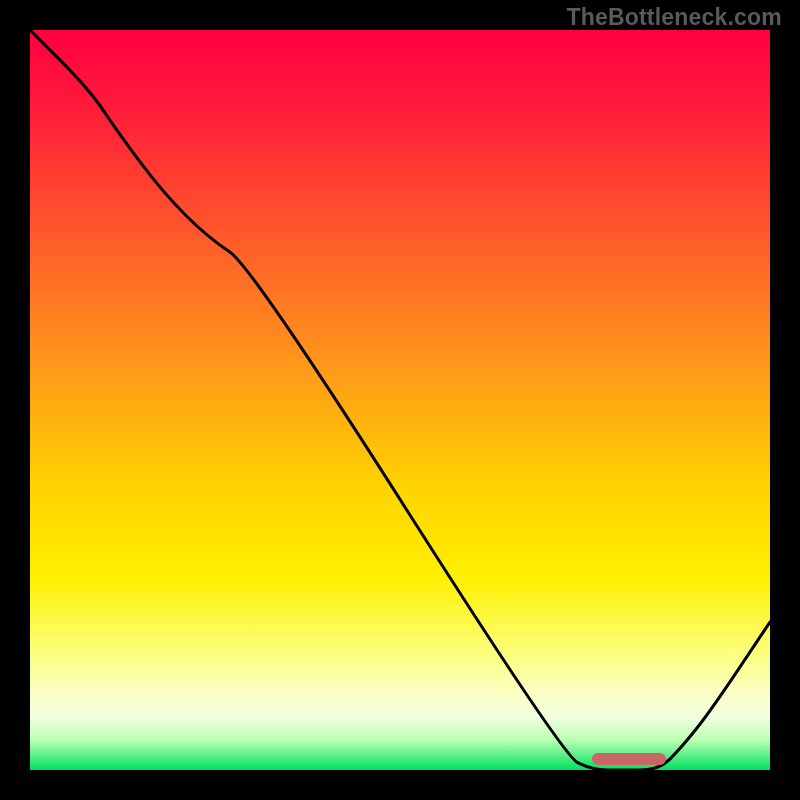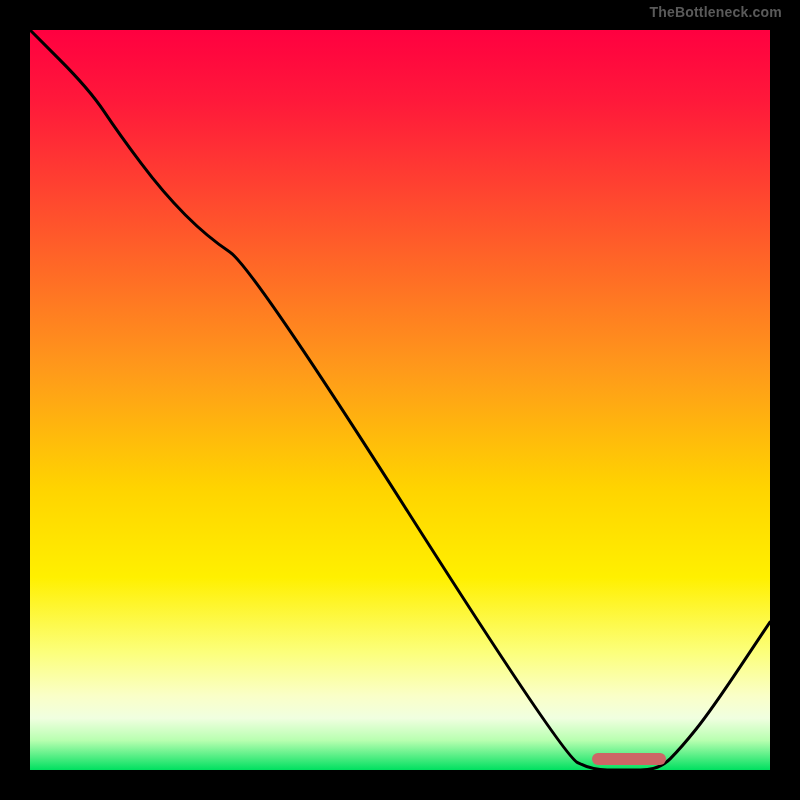--- a/index.html
+++ b/index.html
@@ -39,21 +39,21 @@
       #f0ffe0 93%,
       #b8ffb0 96%,
       #00e060 100%
     );
   }
   .watermark {
     position: absolute;
     top: 4px;
     right: 18px;
     font-family: Arial, Helvetica, sans-serif;
-    font-size: 14px;
+    font-size: 23px;
     font-weight: 600;
     color: #5a5a5a;
     letter-spacing: 0.2px;
     user-select: none;
   }
   svg.curve {
     position: absolute;
     inset: 0;
   }
   .marker {

